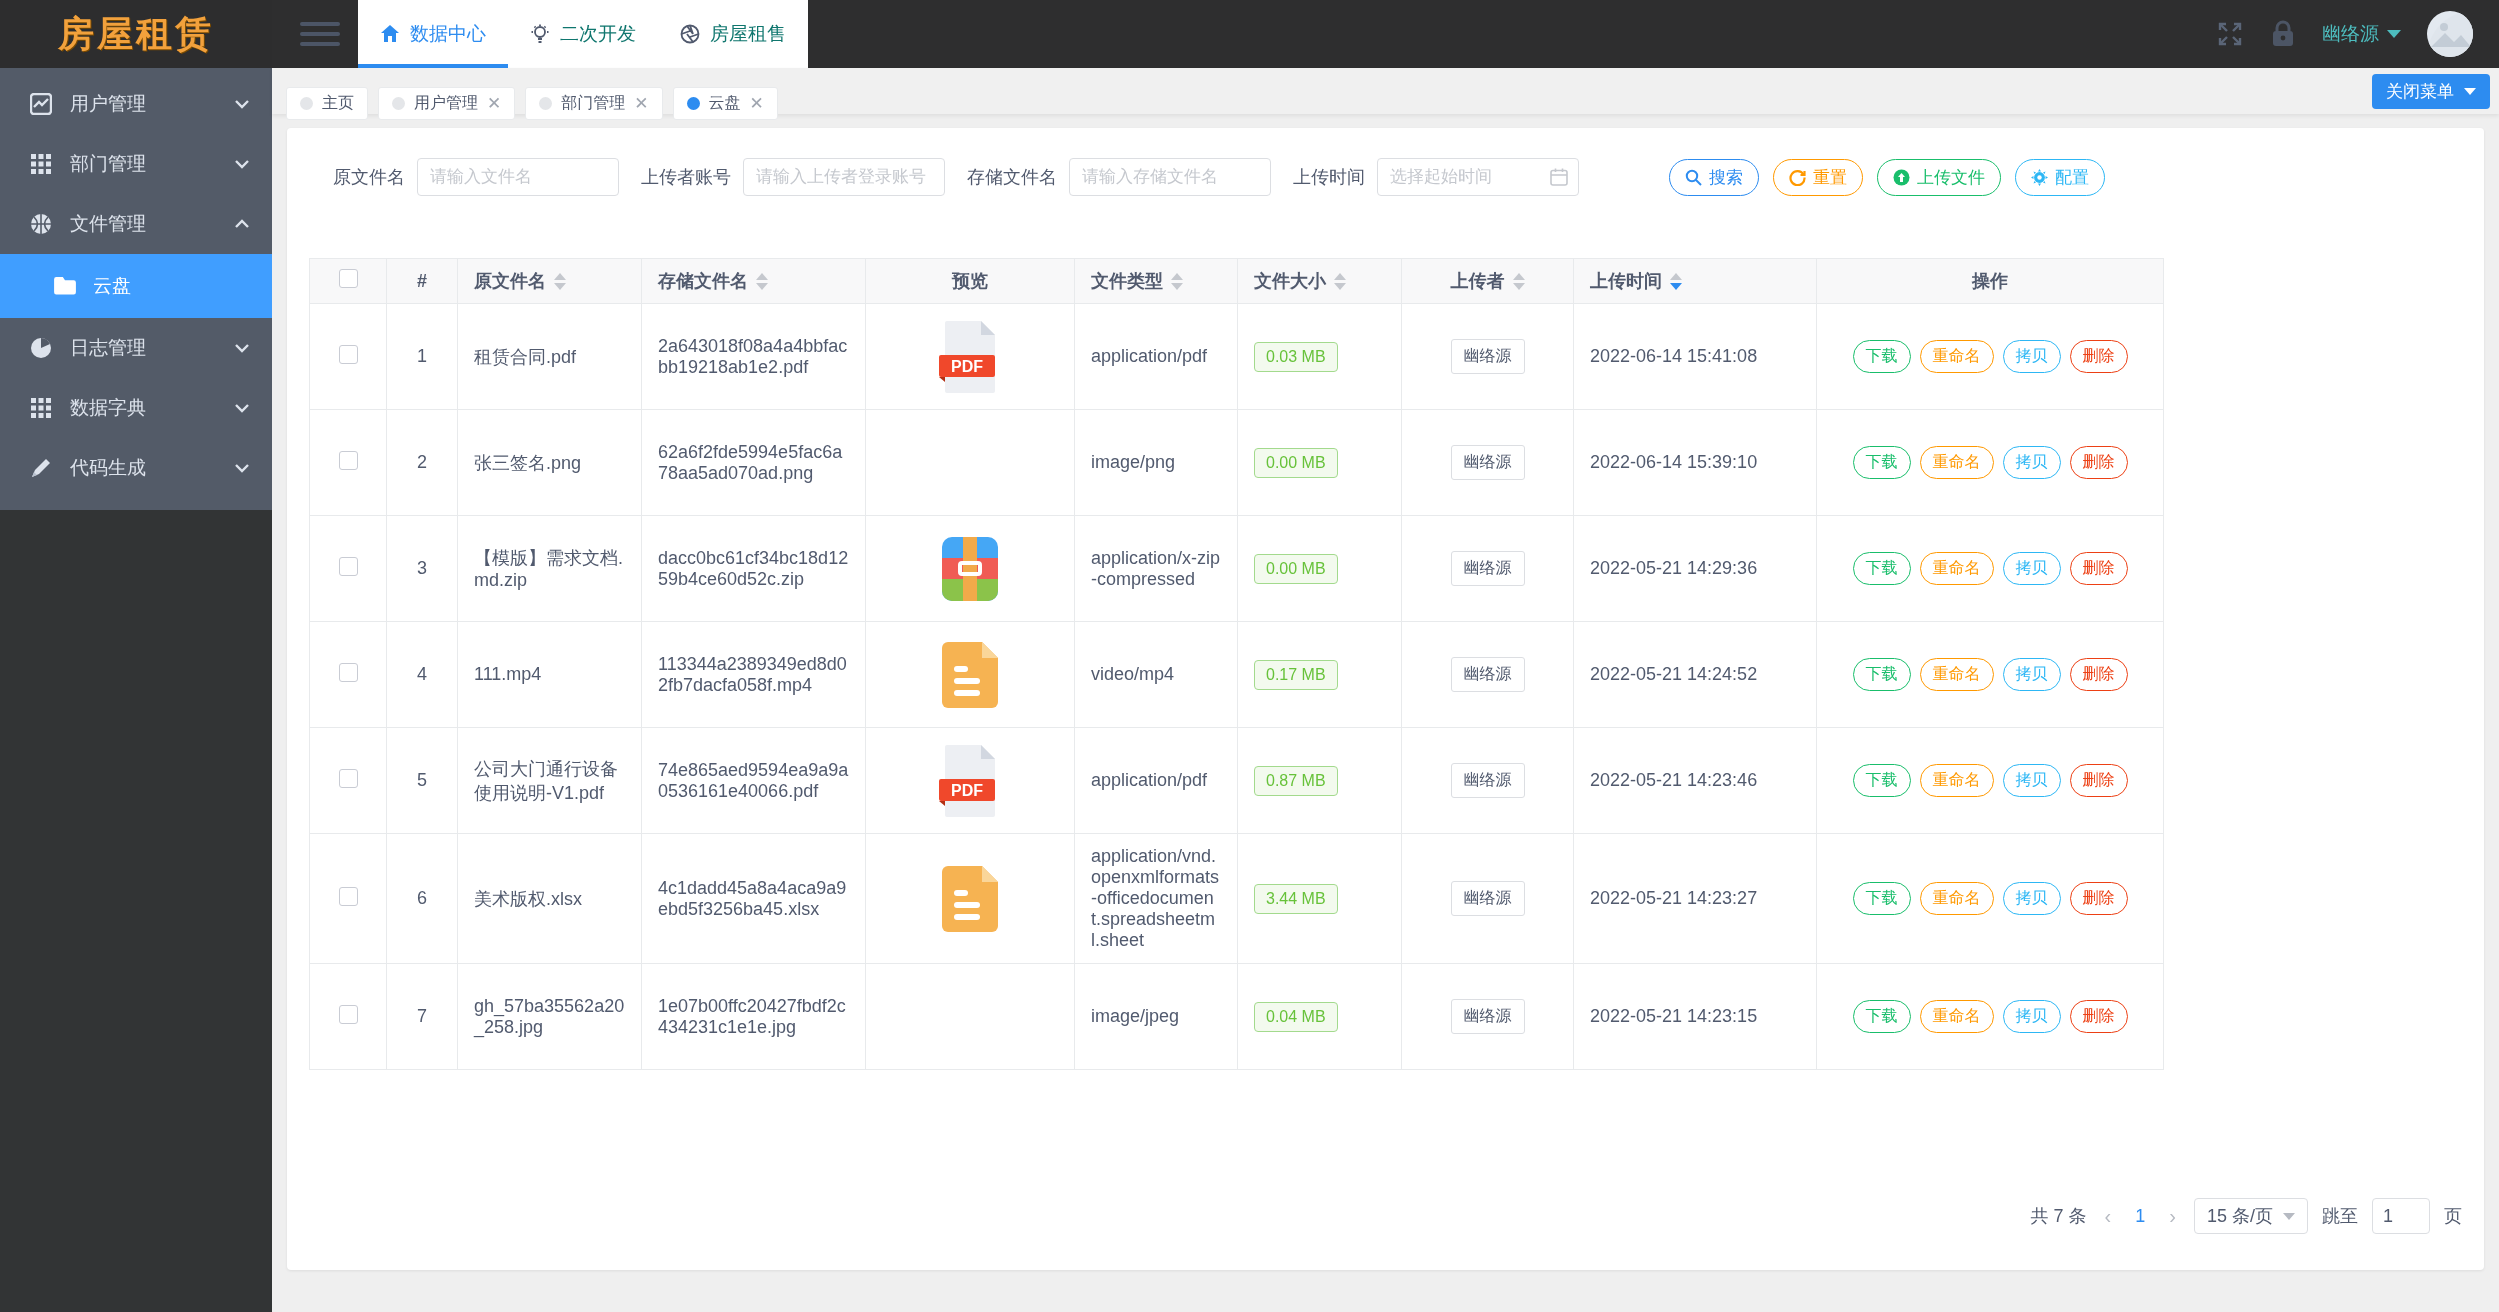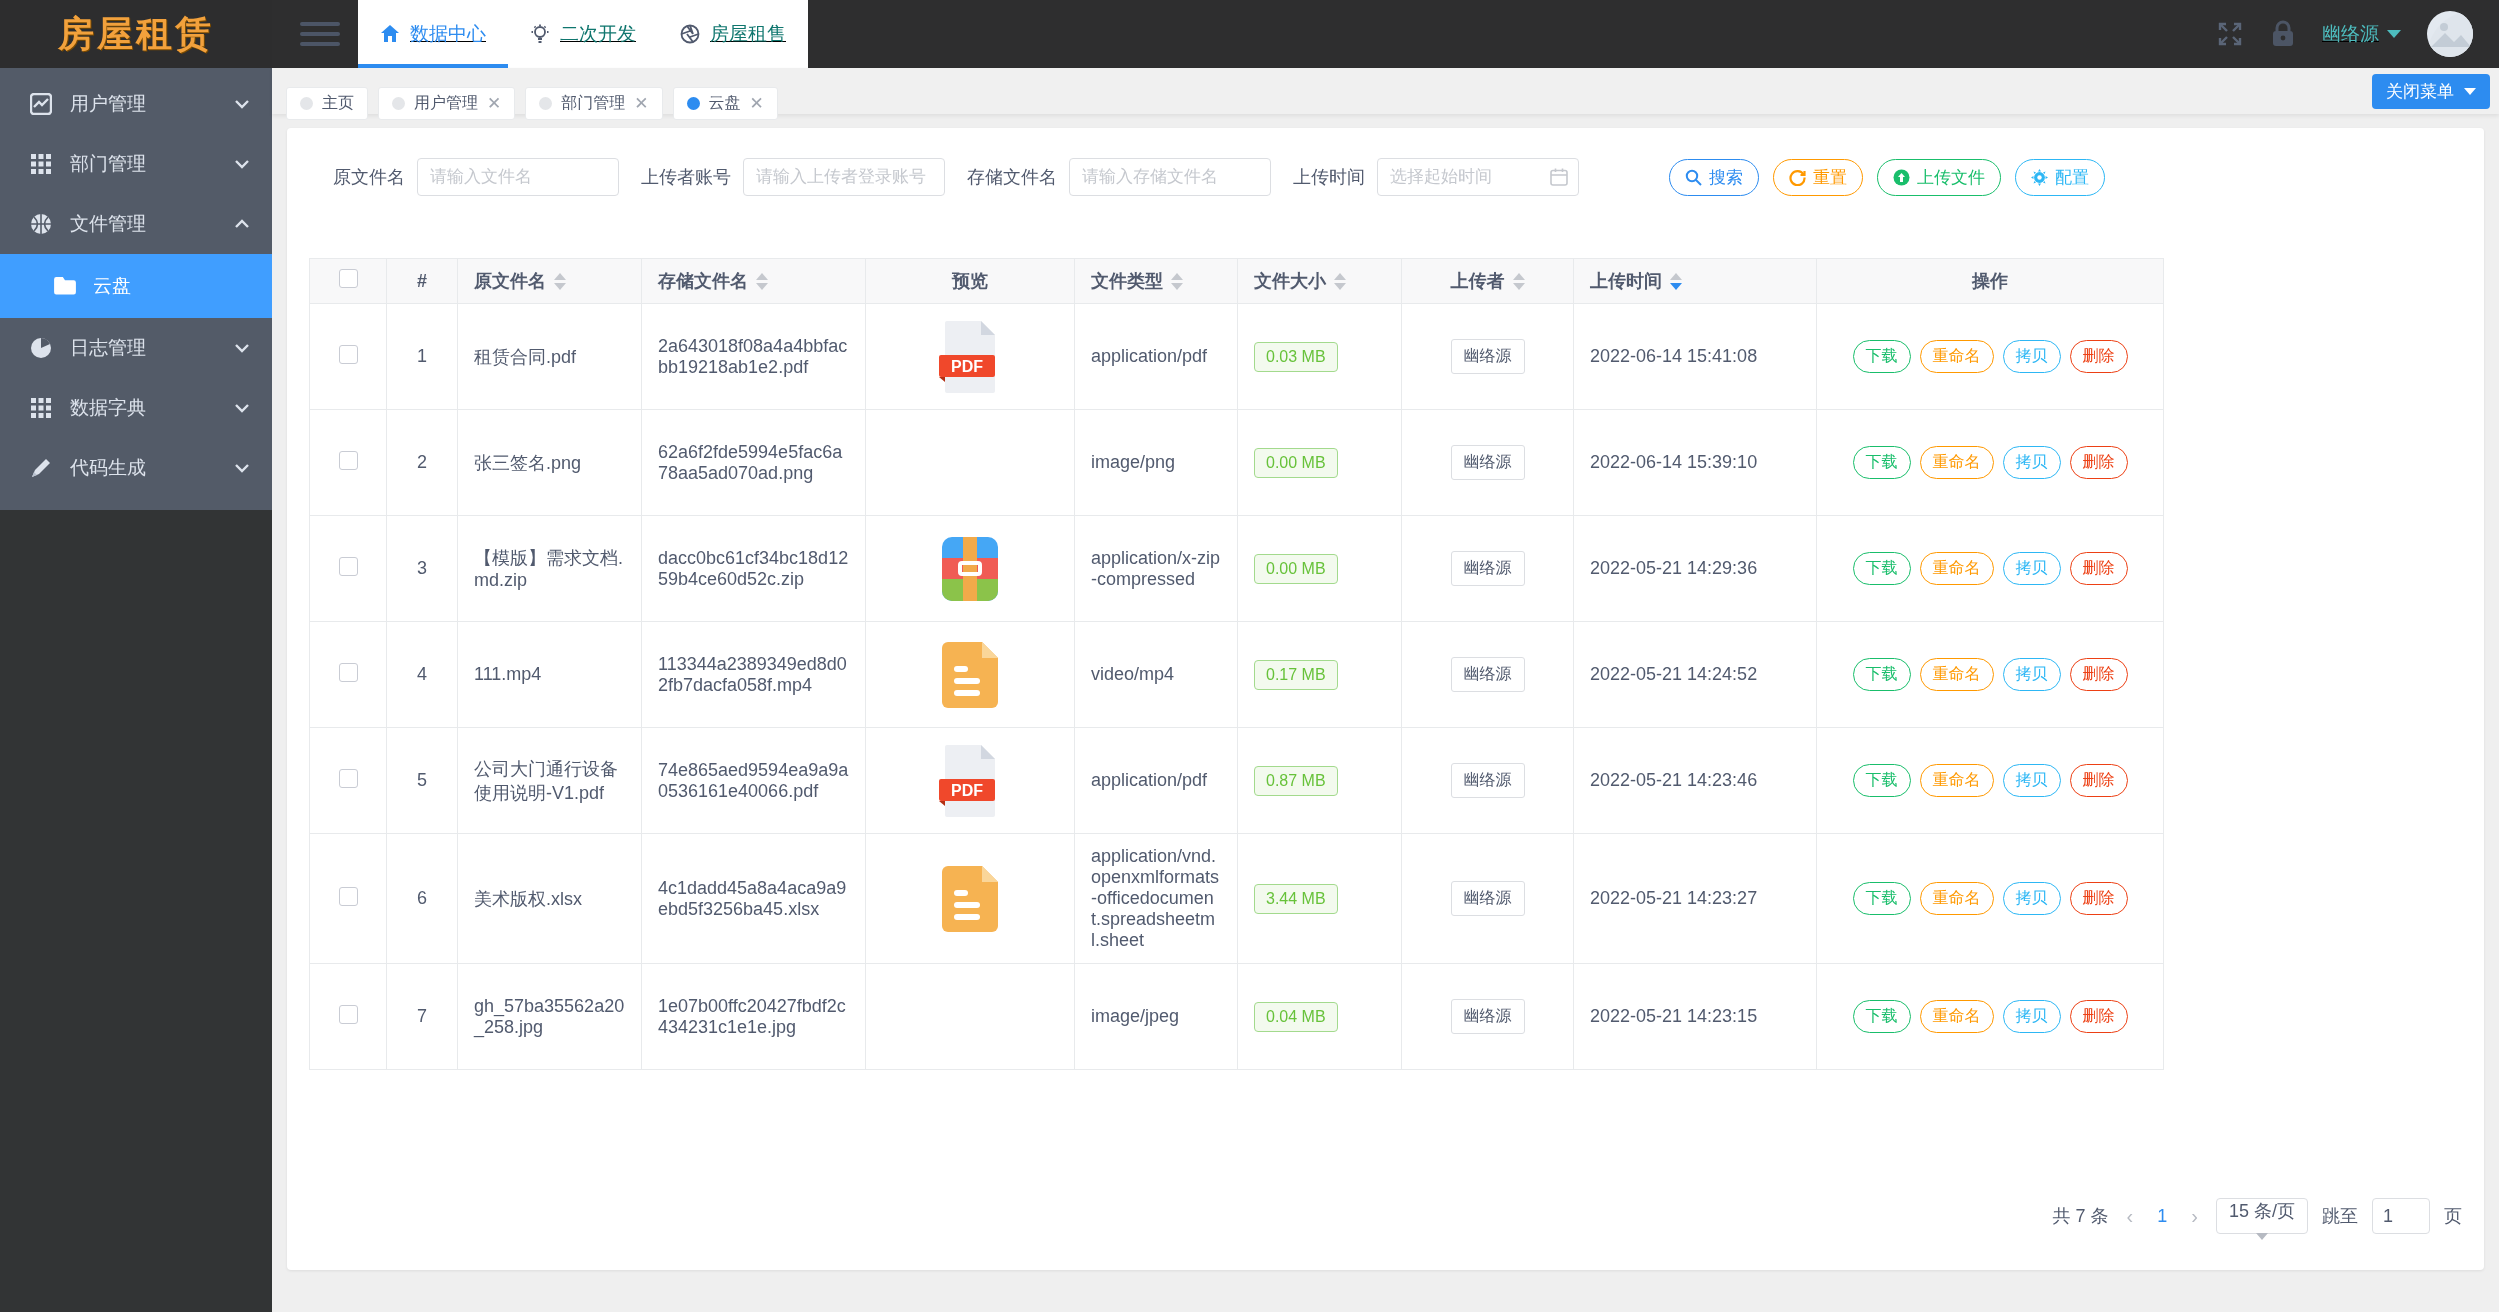--- a/index.html
+++ b/index.html
@@ -16,21 +16,21 @@
   .menu-item .mi-icon { width:26px; height:26px; margin-right:16px; display:flex; align-items:center; justify-content:center; }
   .menu-item .mi-icon svg { width:22px; height:22px; }
   .menu-item .chev { margin-left:auto; display:flex; }
   .submenu-item { height:64px; display:flex; align-items:center; padding-left:53px; color:#dde3ec; font-size:19px; cursor:pointer; }
   .submenu-item.active { background:#409eff; color:#fff; }
   .submenu-item .mi-icon { width:24px; height:24px; margin-right:16px; display:flex; align-items:center; justify-content:center; }
   .sidebar-rest { flex:1; background:#323435; }
 
   
   .main { flex:1; display:flex; flex-direction:column; min-width:0; }
-  .topnav { height:68px; background:#2e2e2f; display:flex; align-items:stretch;text-decoration:underline; }
+  .topnav { height:68px; background:#2e2e2f; display:flex; align-items:stretch; }
   .burger { width:40px; margin-left:28px; align-self:center; display:flex; flex-direction:column; gap:6px; cursor:pointer; }
   .burger span { display:block; height:4px; border-radius:2px; background:#4c5566; }
   .topnav-tabs { margin-left:18px; background:#fff; display:flex; }
   .topnav-tab { width:150px; display:flex; align-items:center; justify-content:center; gap:10px; font-size:19px; color:#0f766e; position:relative; cursor:pointer; }
   .topnav-tab svg { width:20px; height:20px; }
   .topnav-tab.active { color:#2d8cf0; }
   .topnav-tab.active::after { content:""; position:absolute; left:0; right:0; bottom:0; height:4px; background:#2d8cf0; }
   .topnav-right { margin-left:auto; display:flex; align-items:center; gap:26px; padding-right:26px; }
   .tn-icon { display:flex; cursor:pointer; }
   .username-wrap { display:flex; align-items:center; gap:8px; cursor:pointer; }
@@ -82,21 +82,21 @@
   .uploader-tag { display:inline-block; border:1px solid #dcdee2; background:#fff; color:#515a6e; font-size:16px; border-radius:3px; padding:6px 12px; white-space:nowrap; }
   .acts { display:inline-flex; gap:9px; }
   .act-pill { border-radius:17px; border:1px solid currentColor; background:#fff; font-size:16px; padding:5px 12px; cursor:pointer; font-family:inherit; white-space:nowrap; }
   .a0 { color:#19be6b; } .a1 { color:#ff9900; } .a2 { color:#2db7f5; } .a3 { color:#ed4014; }
   .preview-cell { display:flex; justify-content:center; align-items:center; }
 
   
   .pager { position:absolute; right:22px; bottom:36px; display:flex; align-items:center; gap:14px; font-size:18px; color:#515a6e; }
   .pg-arrow { color:#b6bac2; font-size:20px; cursor:pointer; padding:0 4px; }
   .pg-cur { color:#2d8cf0; cursor:pointer; padding:0 6px; }
-  .pg-select { display:flex; align-items:center; gap:10px; border:1px solid #dcdee2; border-radius:4px; height:36px; padding:0 12px; cursor:pointer;flex-direction:column; }
+  .pg-select { display:flex; align-items:center; gap:10px; border:1px solid #dcdee2; border-radius:4px; height:36px; padding:0 12px; cursor:pointer; }
   .pg-select .sel-car { width:0; height:0; border-left:6px solid transparent; border-right:6px solid transparent; border-top:7px solid #b6bac2; }
   .pg-jump-input { width:58px; height:36px; border:1px solid #dcdee2; border-radius:4px; text-align:left; padding:0 10px; font-size:18px; color:#515a6e; font-family:inherit; }
 </style>
 </head>
 <body>
 
 <div class="app">
 
   <aside class="sidebar">
     <div class="logo">

